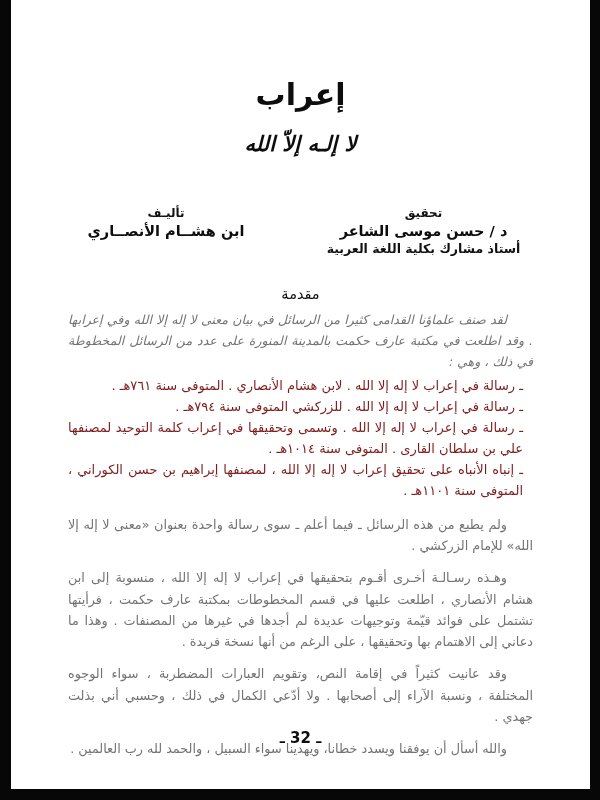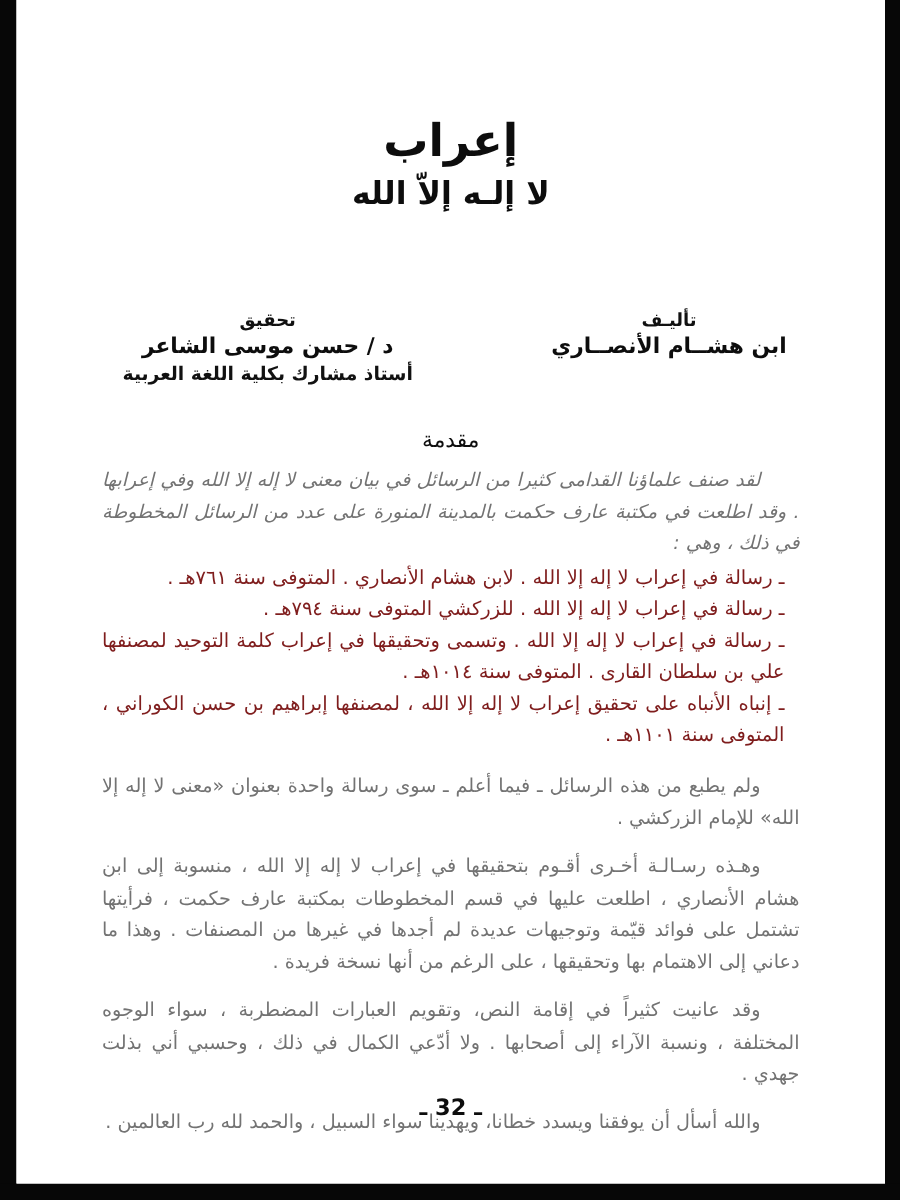--- a/index.html
+++ b/index.html
@@ -43,25 +43,26 @@
     text-align: center;
   }
   .title-main {
     font-size: 30px;
     font-weight: bold;
     letter-spacing: 2px;
     line-height: 1.15;
     color: #0d0d0d;
   }
   .title-sub {
-    margin-top: 4px;
+    margin-top: 19px;
     font-size: 21px;
     font-weight: bold;
     letter-spacing: 1px;
     color: #0d0d0d;
+    font-style: italic;
   }
 
   
   .credits {
     position: absolute;
     top: 206px;
     left: 40px;
     width: 500px;
     display: flex;
     flex-direction: row-reverse;
@@ -167,29 +168,29 @@
 
   <div class="sheet">
 
     <div class="title-block">
       <div class="title-main">إعراب</div>
       <div class="title-sub">لا إلـه إلاّ الله</div>
     </div>
 
     <div class="credits">
 
+      <div class="credit-col author">
+        <div class="credit-role">تأليـف</div>
+        <div class="credit-name">ابن هشــام الأنصــاري</div>
+      </div>
+
       <div class="credit-col editor">
         <div class="credit-role">تحقيق</div>
         <div class="credit-name">د / حسن موسى الشاعر</div>
         <div class="credit-affil">أستاذ مشارك بكلية اللغة العربية</div>
-      </div>
-
-      <div class="credit-col author">
-        <div class="credit-role">تأليـف</div>
-        <div class="credit-name">ابن هشــام الأنصــاري</div>
       </div>
 
     </div>
 
     <div class="section-heading">مقدمة</div>
 
     <div class="body">
 
       <p class="para italic-ish indent">لقد صنف علماؤنا القدامى كثيرا من الرسائل في بيان معنى لا إله إلا الله وفي إعرابها . وقد اطلعت في مكتبة عارف حكمت بالمدينة المنورة على عدد من الرسائل المخطوطة في ذلك ، وهي :</p>
 

